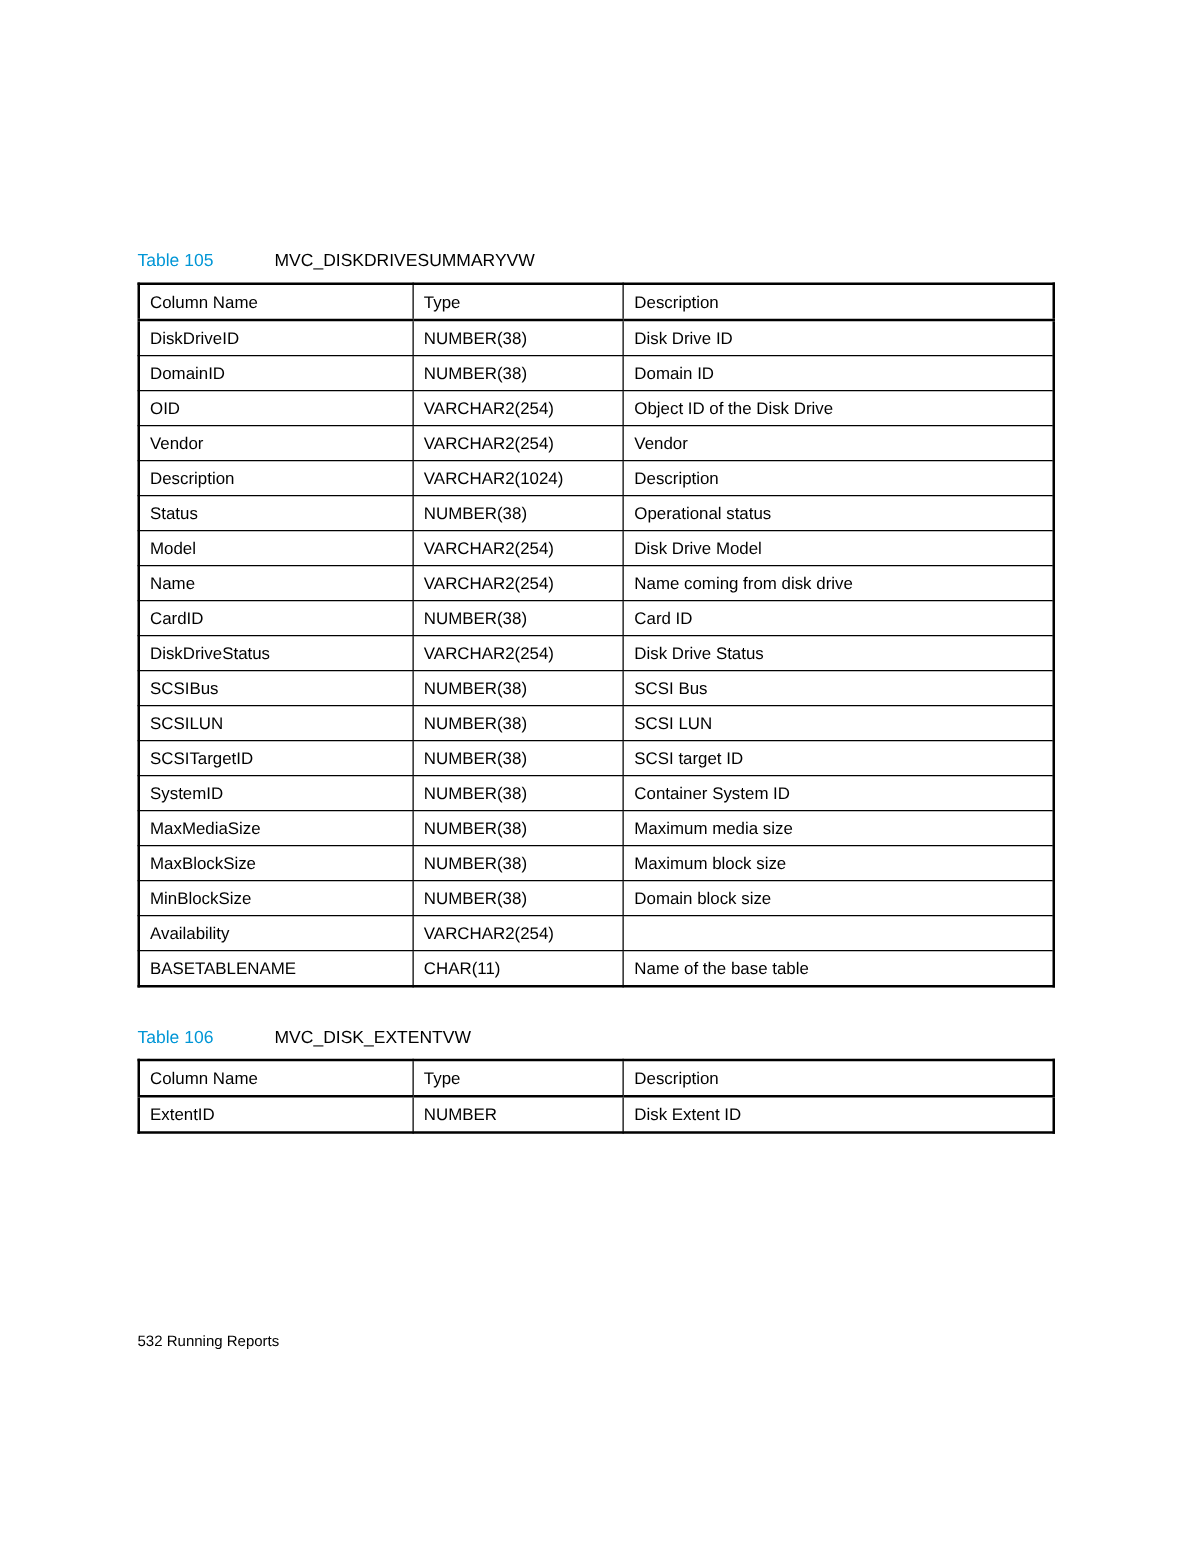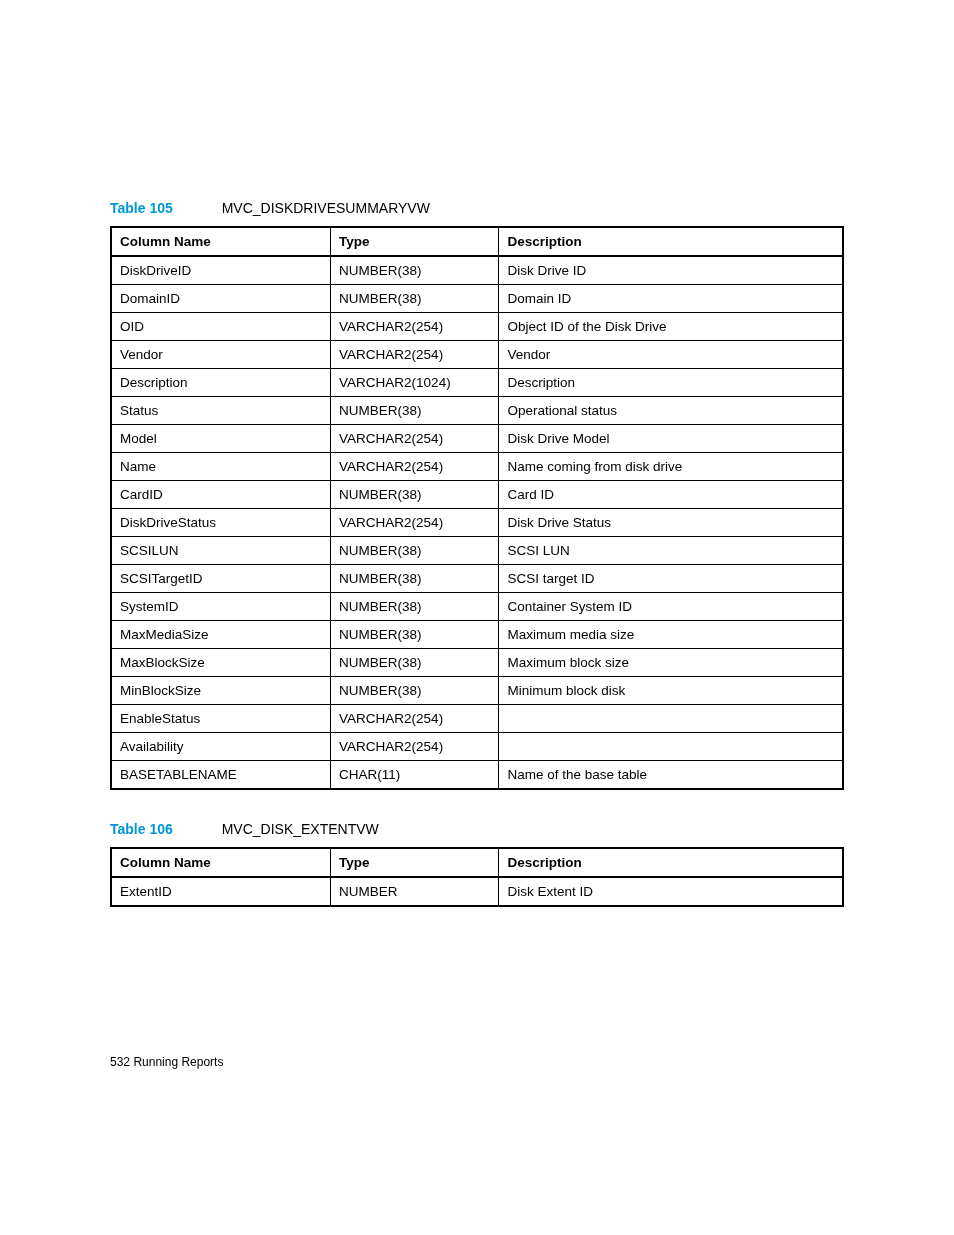--- a/index.html
+++ b/index.html
@@ -15,53 +15,53 @@
       padding: 200px 110px 0 110px;
       position: relative;
     }
     .table-caption {
       font-size: 14px;
       margin-bottom: 10px;
       margin-top: 31px;
     }
     .table-caption .label {
       color: #0096D6;
-      font-weight: bold;
+      font-weight: normal;
     }
     .table-caption .title {
       color: #000;
       margin-left: 8px;
       padding-left: 37px;
     }
     table {
       width: 100%;
       border-collapse: collapse;
       border: 2px solid #000;
       margin-bottom: 10px;
     }
     th {
       text-align: left;
-      font-weight: bold;
+      font-weight: normal;
       font-size: 13.5px;
       padding: 6px 8px;
       border: 1px solid #000;
       border-bottom: 2px solid #000;
     }
     td {
       font-size: 13.5px;
       padding: 6px 8px;
       border: 1px solid #000;
       font-weight: normal;
     }
     .col1 { width: 30%; }
     .col2 { width: 23%; }
     .col3 { width: 47%; }
     .footer {
       position: absolute;
-      bottom: 166px;
+      bottom: 155px;
       left: 110px;
       font-size: 12px;
       text-align: right;
     }
   </style>
 </head>
 <body>
 
 <div class="table-caption" style="margin-top:0;">
   <span class="label">Table 105</span>
@@ -121,20 +121,25 @@
         <td>CardID</td>
         <td>NUMBER(38)</td>
         <td>Card ID</td>
       </tr>
       <tr>
         <td>DiskDriveStatus</td>
         <td>VARCHAR2(254)</td>
         <td>Disk Drive Status</td>
       </tr>
       <tr>
+        <td>SCSIBus</td>
+        <td>NUMBER(38)</td>
+        <td>SCSI Bus</td>
+      </tr>
+      <tr>
         <td>SCSILUN</td>
         <td>NUMBER(38)</td>
         <td>SCSI LUN</td>
       </tr>
       <tr>
         <td>SCSITargetID</td>
         <td>NUMBER(38)</td>
         <td>SCSI target ID</td>
       </tr>
       <tr>
@@ -148,26 +153,21 @@
         <td>Maximum media size</td>
       </tr>
       <tr>
         <td>MaxBlockSize</td>
         <td>NUMBER(38)</td>
         <td>Maximum block size</td>
       </tr>
       <tr>
         <td>MinBlockSize</td>
         <td>NUMBER(38)</td>
-        <td>Minimum block disk</td>
-      </tr>
-      <tr>
-        <td>EnableStatus</td>
-        <td>VARCHAR2(254)</td>
-        <td></td>
+        <td>Domain block size</td>
       </tr>
       <tr>
         <td>Availability</td>
         <td>VARCHAR2(254)</td>
         <td></td>
       </tr>
       <tr>
         <td>BASETABLENAME</td>
         <td>CHAR(11)</td>
         <td>Name of the base table</td>

